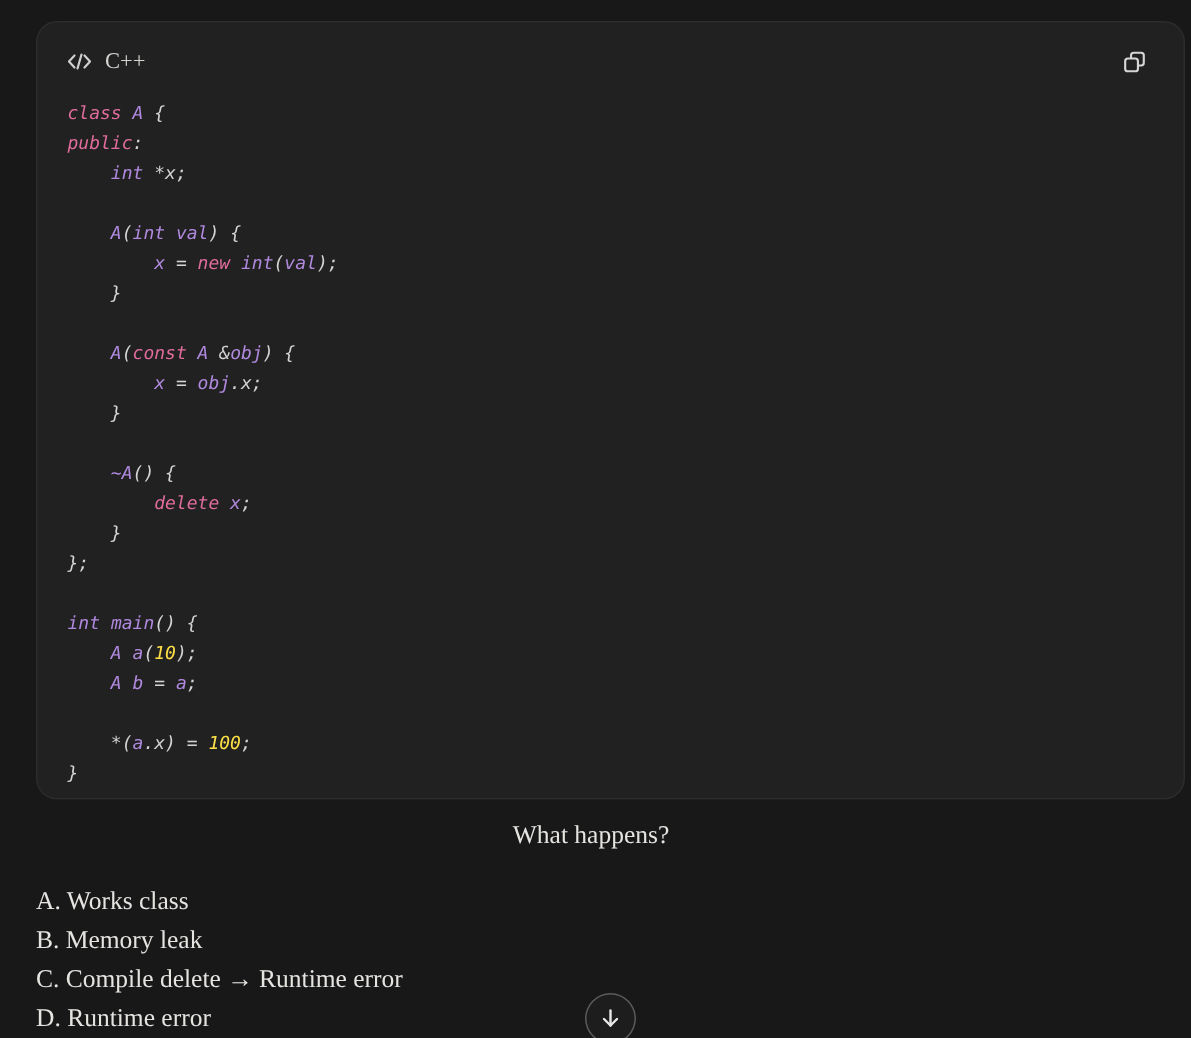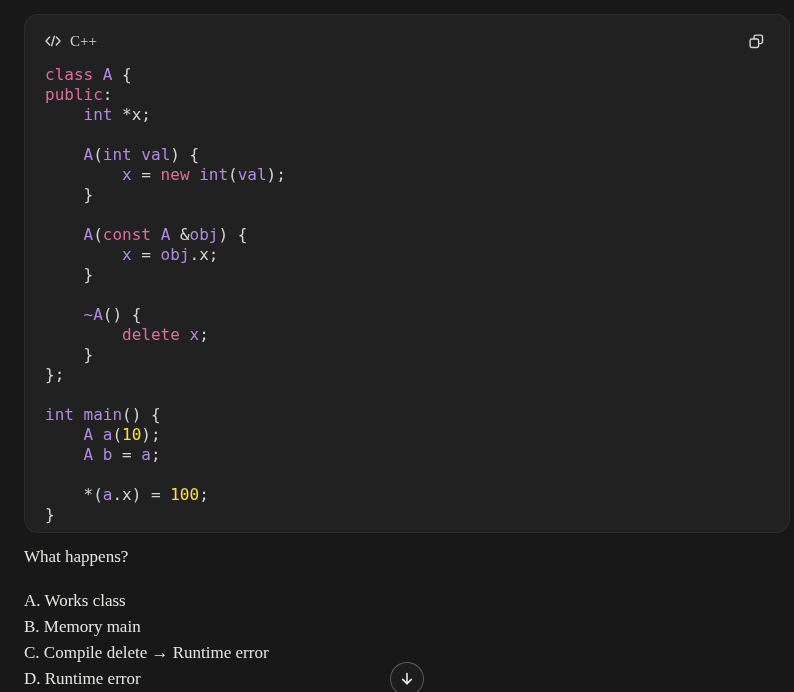--- a/index.html
+++ b/index.html
@@ -57,42 +57,44 @@
     align-items: center;
     justify-content: center;
     background: transparent;
     border: none;
     cursor: pointer;
     padding: 0;
   }
   .copy-button svg { display: block; }
   .code-body {
     font-family: "DejaVu Sans Mono", "Liberation Mono", monospace;
-    font-size: 16px;
+    font-size: 12px;
     line-height: 20px;
     white-space: pre;
     color: #d4d4d4;
+    font-style: italic;
   }
   .code-line { height: 20px; }
   .tok-p { color: #d4d4d4; }
   .tok-k { color: #e06c9c; }
   .tok-t { color: #b18ae0; }
   .tok-n { color: #fde047; }
   
   .message {
     position: absolute;
     left: 24px;
     top: 546px;
     width: 740px;
     color: #e6e4e1;
     font-size: 17px;
   }
   .prompt {
     margin: 0 0 20px 0;
     line-height: 22px;
+    text-align: center;
   }
   .options { }
   .answer-option {
     line-height: 26px;
   }
   
   .scroll-bottom-button {
     position: absolute;
     left: 390px;
     top: 662px;
@@ -135,21 +137,21 @@
         </span>
       </button>
     </div>
     <div class="code-body" id="code-body"><div class="code-line"><span class="tok-k">class</span><span class="tok-p"> </span><span class="tok-t">A</span><span class="tok-p"> {</span></div><div class="code-line"><span class="tok-k">public</span><span class="tok-p">:</span></div><div class="code-line"><span class="tok-p">    </span><span class="tok-t">int</span><span class="tok-p"> *x;</span></div><div class="code-line">&nbsp;</div><div class="code-line"><span class="tok-p">    </span><span class="tok-t">A</span><span class="tok-p">(</span><span class="tok-t">int</span><span class="tok-p"> </span><span class="tok-t">val</span><span class="tok-p">) {</span></div><div class="code-line"><span class="tok-p">        </span><span class="tok-t">x</span><span class="tok-p"> = </span><span class="tok-k">new</span><span class="tok-p"> </span><span class="tok-t">int</span><span class="tok-p">(</span><span class="tok-t">val</span><span class="tok-p">);</span></div><div class="code-line"><span class="tok-p">    }</span></div><div class="code-line">&nbsp;</div><div class="code-line"><span class="tok-p">    </span><span class="tok-t">A</span><span class="tok-p">(</span><span class="tok-k">const</span><span class="tok-p"> </span><span class="tok-t">A</span><span class="tok-p"> &amp;</span><span class="tok-t">obj</span><span class="tok-p">) {</span></div><div class="code-line"><span class="tok-p">        </span><span class="tok-t">x</span><span class="tok-p"> = </span><span class="tok-t">obj</span><span class="tok-p">.x;</span></div><div class="code-line"><span class="tok-p">    }</span></div><div class="code-line">&nbsp;</div><div class="code-line"><span class="tok-p">    </span><span class="tok-t">~A</span><span class="tok-p">() {</span></div><div class="code-line"><span class="tok-p">        </span><span class="tok-k">delete</span><span class="tok-p"> </span><span class="tok-t">x</span><span class="tok-p">;</span></div><div class="code-line"><span class="tok-p">    }</span></div><div class="code-line"><span class="tok-p">};</span></div><div class="code-line">&nbsp;</div><div class="code-line"><span class="tok-t">int</span><span class="tok-p"> </span><span class="tok-t">main</span><span class="tok-p">() {</span></div><div class="code-line"><span class="tok-p">    </span><span class="tok-t">A</span><span class="tok-p"> </span><span class="tok-t">a</span><span class="tok-p">(</span><span class="tok-n">10</span><span class="tok-p">);</span></div><div class="code-line"><span class="tok-p">    </span><span class="tok-t">A</span><span class="tok-p"> </span><span class="tok-t">b</span><span class="tok-p"> = </span><span class="tok-t">a</span><span class="tok-p">;</span></div><div class="code-line">&nbsp;</div><div class="code-line"><span class="tok-p">    *(</span><span class="tok-t">a</span><span class="tok-p">.x) = </span><span class="tok-n">100</span><span class="tok-p">;</span></div><div class="code-line"><span class="tok-p">}</span></div></div>
   </div>
 
   <div class="message">
     <p class="prompt">What happens?</p>
     <div class="options" id="options">
         <div class="answer-option">A. Works class</div>
-        <div class="answer-option">B. Memory main</div>
+        <div class="answer-option">B. Memory leak</div>
         <div class="answer-option">C. Compile delete → Runtime error</div>
         <div class="answer-option">D. Runtime error</div>
       </div>
   </div>
 
   <button class="scroll-bottom-button">
     <span>
       <svg width="16" height="16" viewBox="0 0 24 24" fill="none" stroke="#e8e8e8" stroke-width="2.4" stroke-linecap="round" stroke-linejoin="round">
         <line x1="12" y1="4" x2="12" y2="19"></line>
         <path d="M5.5 12.5 L12 19 L18.5 12.5"></path>

